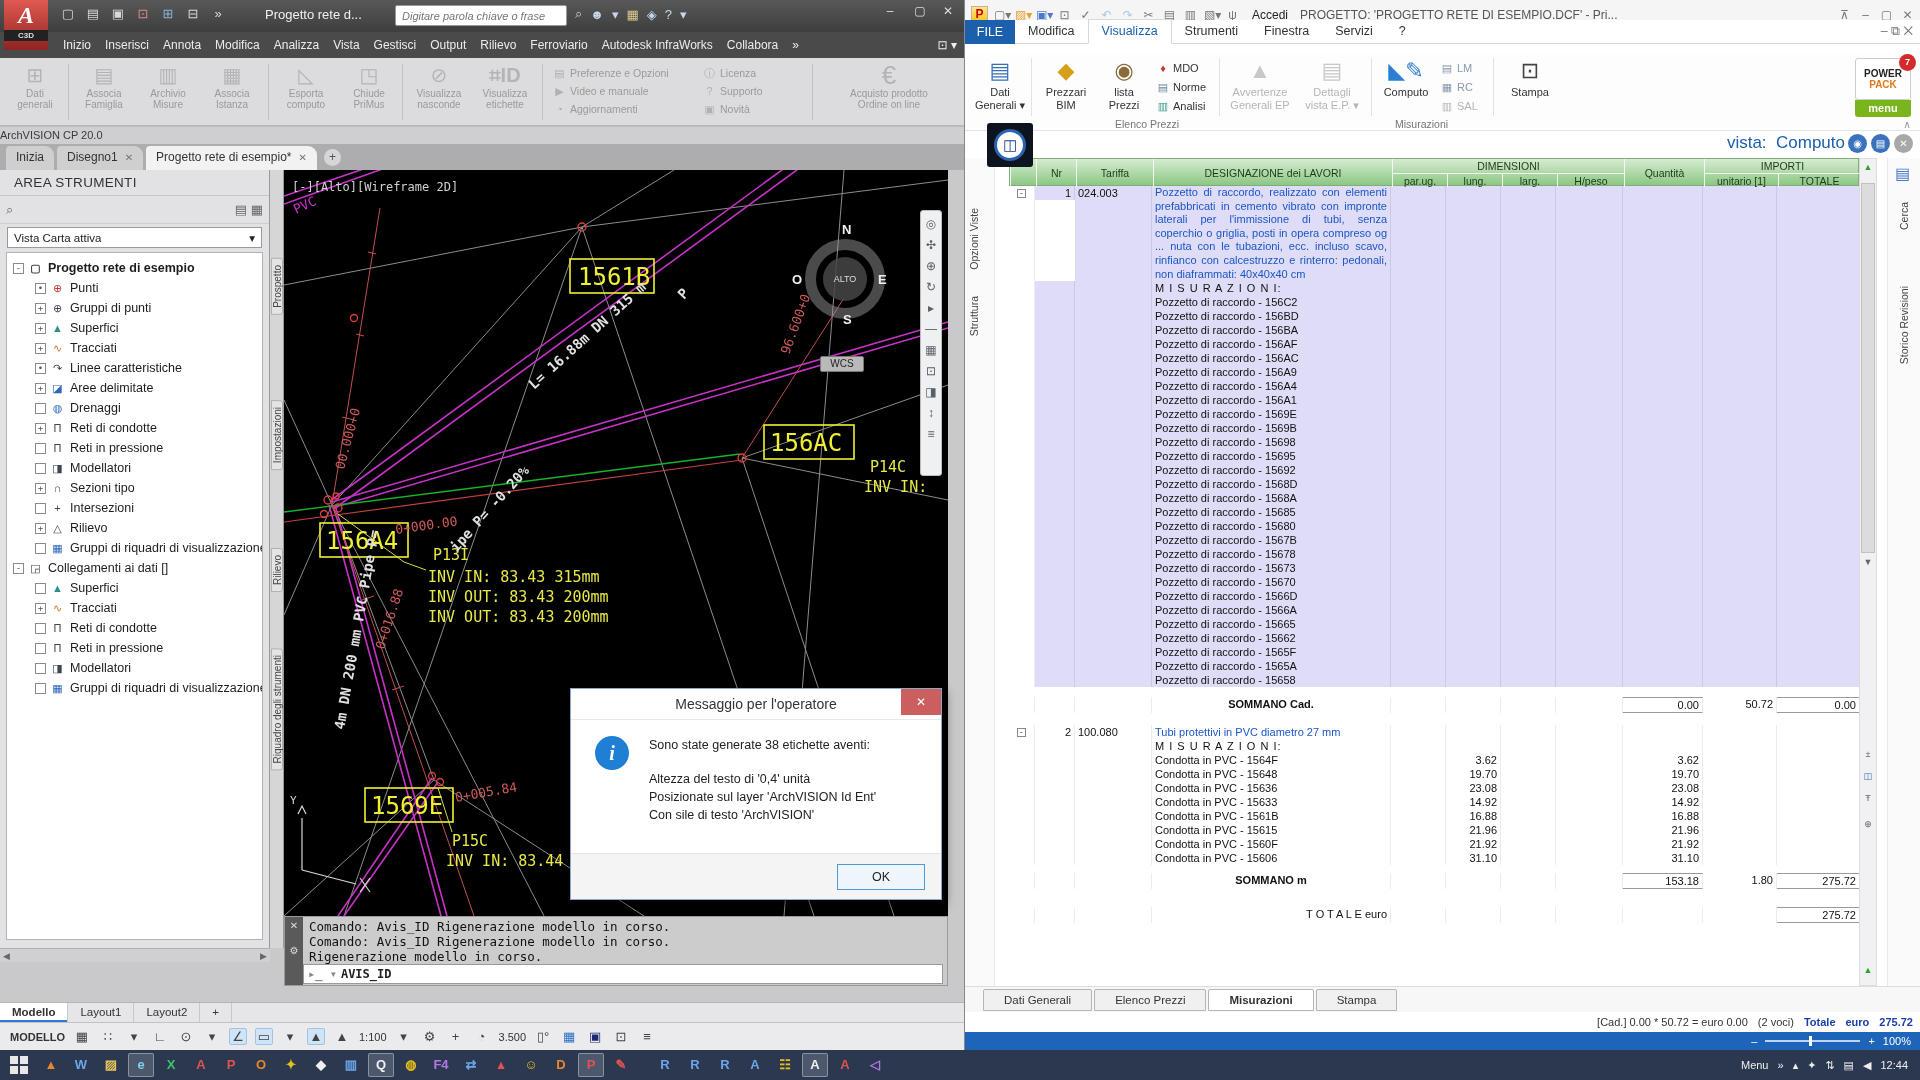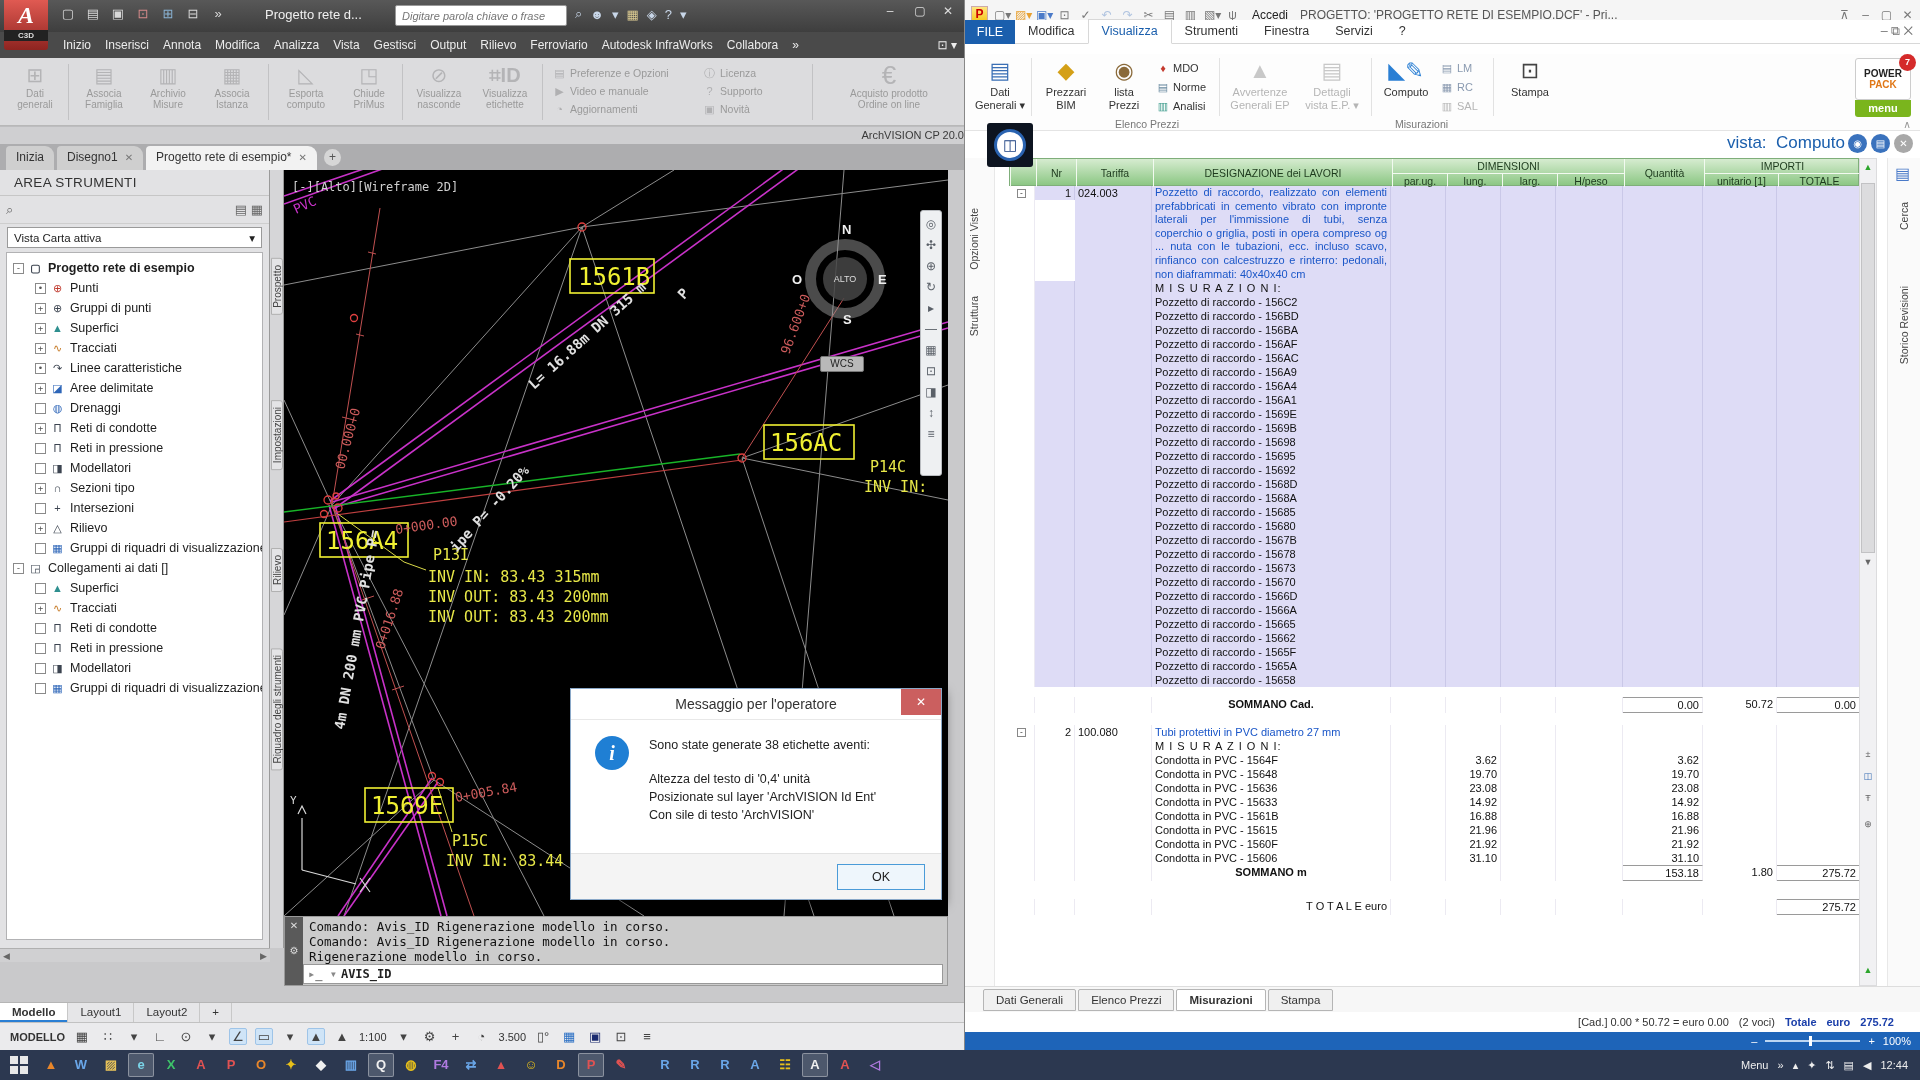--- a/index.html
+++ b/index.html
@@ -20,21 +20,21 @@
   .tico2{color:#c8d6e8;font-size:13px}
   .a-winbtn{top:0;height:22px;width:28px;color:#ddd;text-align:center;font-size:12px;line-height:22px}
   .a-tabs{left:0;top:32px;width:964px;height:26px;background:#4a4a4a;color:#ececec;font-size:12px}
   .a-tab{padding:0 7px;line-height:26px;white-space:nowrap}
   .a-ribbon{left:0;top:58px;width:964px;height:68px;background:#dcdcde;border-bottom:1px solid #b8b8b8;color:#a0a0a0}
   .rb{position:absolute;top:4px;text-align:center;font-size:10px;line-height:11px;color:#9a9a9a}
   .rb .ri{display:block;font-size:20px;color:#b4b4b6;line-height:26px}
   .rsep{position:absolute;top:6px;width:1px;height:56px;background:#c2c2c4}
   .rrow{position:absolute;font-size:10.5px;color:#9a9a9a;line-height:18px;white-space:nowrap}
   .rrow .mi{display:inline-block;width:15px;color:#b0b0b2;font-size:11px;text-align:center;margin-right:3px}
-  .a-paneltitle{left:0;top:126px;width:964px;height:18px;background:#cfcfd1;border-top:1px solid #bdbdbf;text-align:right;font-size:11px;color:#3a3a3a;line-height:17px}
+  .a-paneltitle{left:0;top:126px;width:964px;height:18px;background:#cfcfd1;border-top:1px solid #bdbdbf;text-align:left;font-size:11px;color:#3a3a3a;line-height:17px}
   .a-filetabs{left:0;top:144px;width:964px;height:26px;background:#adadaf}
   .ftab{height:24px;margin-top:2px;border-radius:4px 9px 0 0;background:#cfcfcf;color:#333;font-size:12px;padding:0 10px;line-height:23px;margin-right:3px;white-space:nowrap}
   .ftab.act{background:#f2f2f2}
   .ftab .x{color:#777;margin-left:7px;font-size:10px}
   .plus{width:17px;height:17px;border-radius:50%;background:#d6d6d6;color:#555;text-align:center;line-height:16px;font-size:12px;margin-left:4px}
   
   .pal{left:0;top:170px;width:270px;height:778px;background:#e2e2e4;border-right:1px solid #9a9a9a}
   .pal-h{height:26px;font-size:13.5px;color:#333;padding-left:14px;border-bottom:1px solid #c6c6c6;letter-spacing:.3px}
   .pal-tools{height:28px;padding:0 6px;border-bottom:1px solid #cecece;color:#666;font-size:13px;justify-content:space-between}
   .pal-combo{margin:3px 7px;height:21px;background:#fff;border:1px solid #9a9a9a;font-size:11.5px;color:#222;padding:0 6px;justify-content:space-between}
@@ -122,23 +122,23 @@
   .descblock{white-space:normal;text-align:justify;line-height:13.6px}
   .mis{font-weight:normal;letter-spacing:1px}
   .sumlbl{font-weight:bold;text-align:center}
   .rule{border-top:1px solid #9a9a9a;border-bottom:1px solid #9a9a9a}
   .exp{display:inline-block;width:9px;height:9px;border:1px solid #888;font:8px/8px "DejaVu Sans Mono",monospace;text-align:center;color:#444;vertical-align:1px}
   .sb{left:894px;top:158px;width:18px;height:828px;background:#f1f1f3;border:1px solid #dcdcde}
   .sbi{position:absolute;left:0;width:16px;text-align:center;font-size:9px;color:#666}
   .thumb{position:absolute;left:1px;top:24px;width:14px;height:370px;background:#dcdcde;border:1px solid #c2c2c4}
   .grn{color:#2ba52b}
   .r-btabs{left:0;top:986px;width:956px;height:26px;background:#f7f7f7;border-top:1px solid #ddd;padding-left:18px;gap:2px}
-  .btab{height:22px;border:1px solid #b5b5b5;background:#f0f0f0;font-size:11.5px;color:#333;line-height:20px;padding:0 12px;border-radius:2px 2px 0 0}
+  .btab{height:22px;border:1px solid #b5b5b5;background:#f0f0f0;font-size:11.5px;color:#333;line-height:20px;padding:0 20px;border-radius:2px 2px 0 0}
   .btab.act{background:#fff;font-weight:bold}
-  .r-status{left:0;top:1012px;width:956px;height:20px;background:#fff;font-size:11px;color:#333;justify-content:flex-end;gap:10px;padding-right:27px}
+  .r-status{left:0;top:1012px;width:956px;height:20px;background:#fff;font-size:11px;color:#333;justify-content:flex-end;gap:10px;padding-right:8px}
   .tot{color:#1b3faa;font-weight:bold}
   .zoombar{left:0;top:1032px;width:956px;height:18px;background:#1e64b8;color:#fff;justify-content:flex-end;gap:8px;padding-right:10px;font-size:11px}
   .ztrack{width:95px;height:2px;background:#bcd6f2;position:relative}
   .zthumb{position:absolute;left:44px;top:-4px;width:3px;height:10px;background:#fff}
   
   #taskbar{left:0;top:1050px;width:1920px;height:30px;background:#2c3850;color:#eee;font-size:11px}
   .tbi{width:26px;height:24px;margin:0 2px;text-align:center;line-height:24px;font-size:13px;font-weight:bold;border-radius:2px}
   .tbi.pressed{background:rgba(255,255,255,.16);box-shadow:inset 0 0 0 1px rgba(255,255,255,.35)}
   .winlogo{display:inline-grid;grid-template-columns:8px 8px;grid-gap:2px;margin:0 8px 0 10px}
   .winlogo i{width:8px;height:8px;background:#e8e8e8}
@@ -1269,21 +1269,21 @@
           <div class="tc">Condotta in PVC - 15606</div>
           <div class="tc"></div>
           <div class="tc num">31.10</div>
           <div class="tc"></div>
           <div class="tc"></div>
           <div class="tc num">31.10</div>
           <div class="tc"></div>
           <div class="tc" style="border-right:none"></div>
         </div>
       </div>
-    <div class="tl" style="margin-top:0">
+    <div class="tl" style="margin-top:8px">
       <div class="tc csel"></div>
         <div class="tc"></div>
         <div class="tc"></div>
       <div class="tc sumlbl">SOMMANO m</div>
       <div class="tc"></div>
         <div class="tc"></div>
         <div class="tc"></div>
         <div class="tc"></div>
       <div class="tc num rule">153.18</div>
       <div class="tc num">1.80</div>

